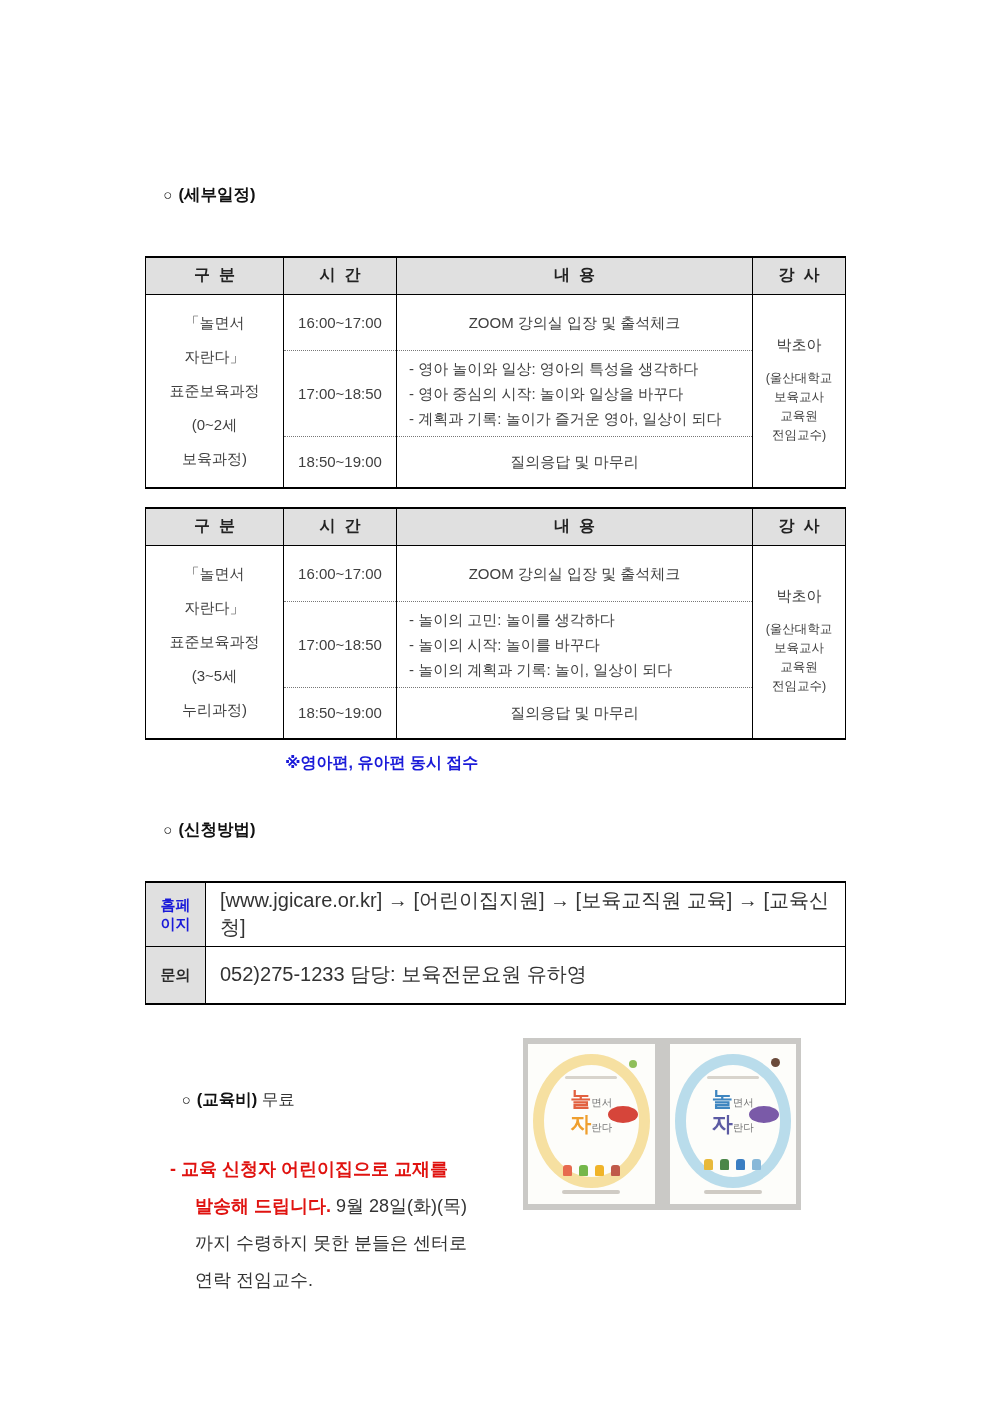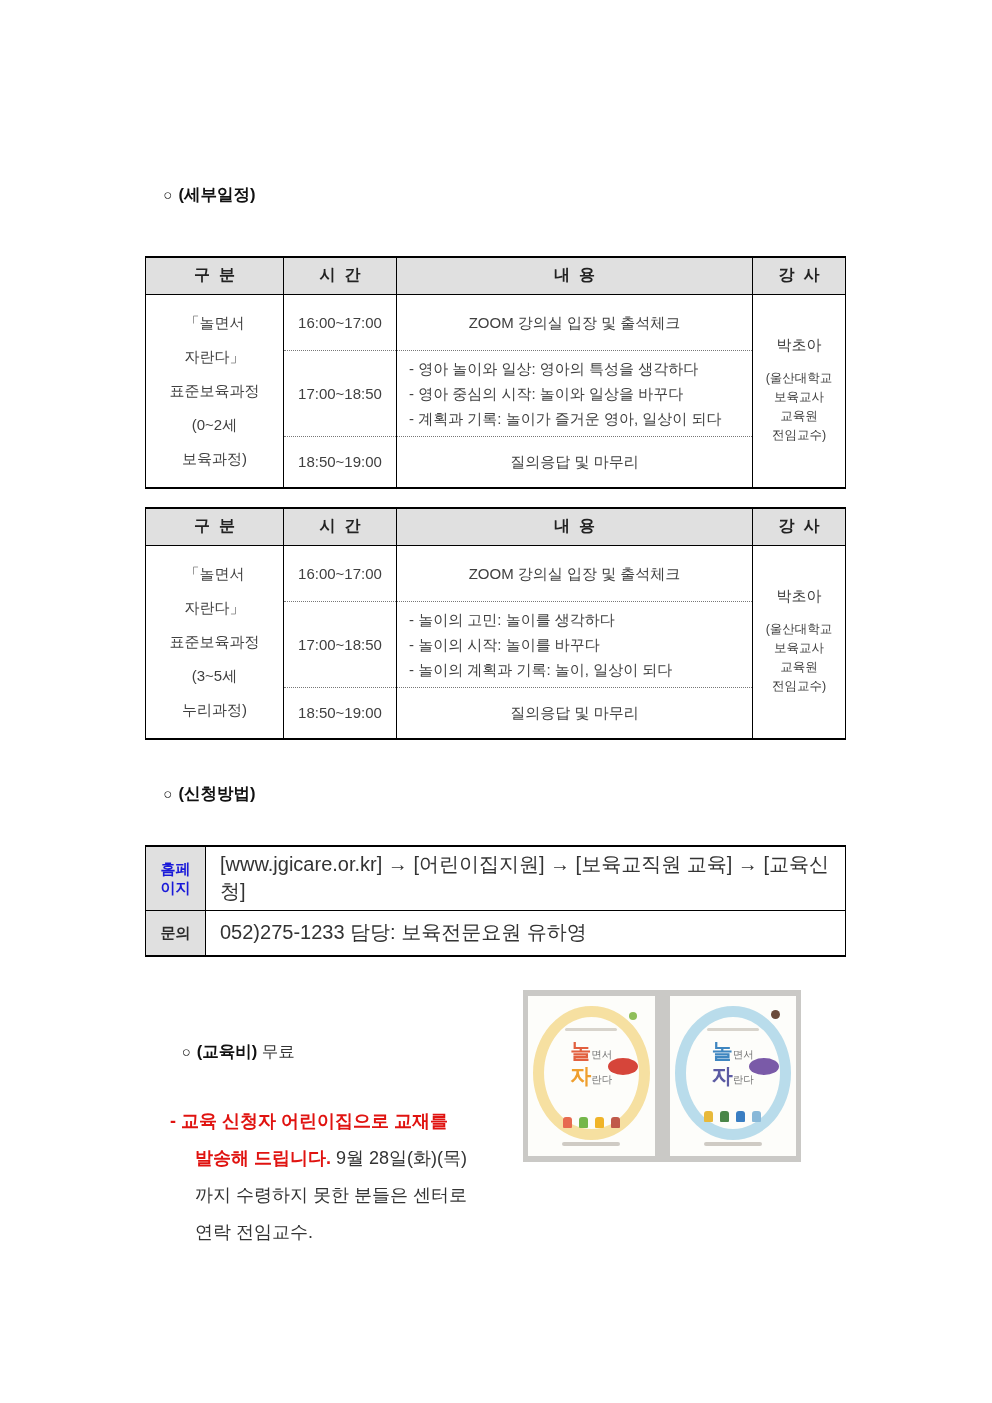--- a/index.html
+++ b/index.html
@@ -51,21 +51,21 @@
   
   table.apply{
     width:700px;margin-left:145px;margin-top:12px;border-collapse:collapse;table-layout:fixed;
     border-top:2.5px solid #000;border-bottom:2.5px solid #000;
   }
   table.apply td{border:1px solid #000;border-top:1px solid #000;vertical-align:middle;}
   table.apply tr:first-child td{border-top:none;}
   td.alabel{background:var(--header-bg);text-align:center;font-weight:bold;font-size:15px;line-height:19px;}
   td.alabel.blue{color:var(--accent-blue);}
   td.avalue{padding-left:14px;font-size:20px;color:#333;}
-  tr.arow1 td{height:64px;} tr.arow2 td{height:46px;}
+  tr.arow1 td{height:64px;} tr.arow2 td{height:58px;}
 
   
   .fee-wrap{display:flex;align-items:flex-start;margin-left:145px;margin-top:33px;}
   .fee-col{width:378px;padding-top:22px;}
   .fee-lines{margin-top:12px;margin-left:25px;font-size:18px;line-height:37px;}
   .fee-lines .red{color:var(--accent-red);font-weight:bold;}
   .fee-lines .blk{color:#333;}
   .fee-l2,.fee-l3,.fee-l4{margin-left:25px;}
 
   .photo{
@@ -204,20 +204,21 @@
       </tr>
       <tr>
         <td class="time r3">18:50~19:00</td>
         <td class="cont">
           <div>질의응답 및 마무리</div>
         </td>
       </tr>
     </tbody>
   </table>
 
+  <div class="subnote">※영아편, 유아편 동시 접수</div>
 
   <div class="heading mt14">
     <span class="circ">○</span><span class="hb">(신청방법)</span>
   </div>
 
   <table class="apply">
     <colgroup>
         <col style="width:60px">
         <col style="width:640px">
       </colgroup>

